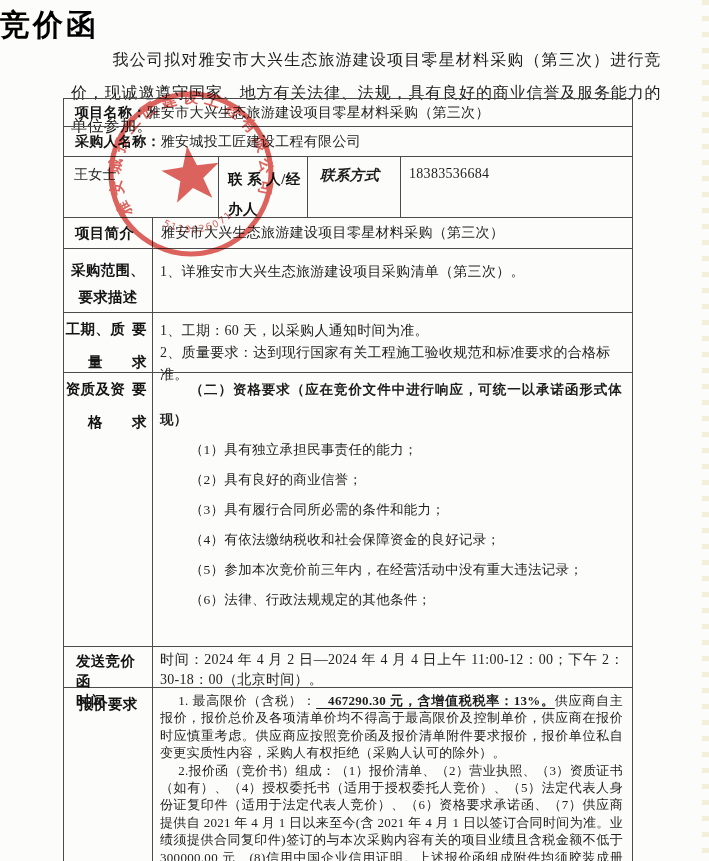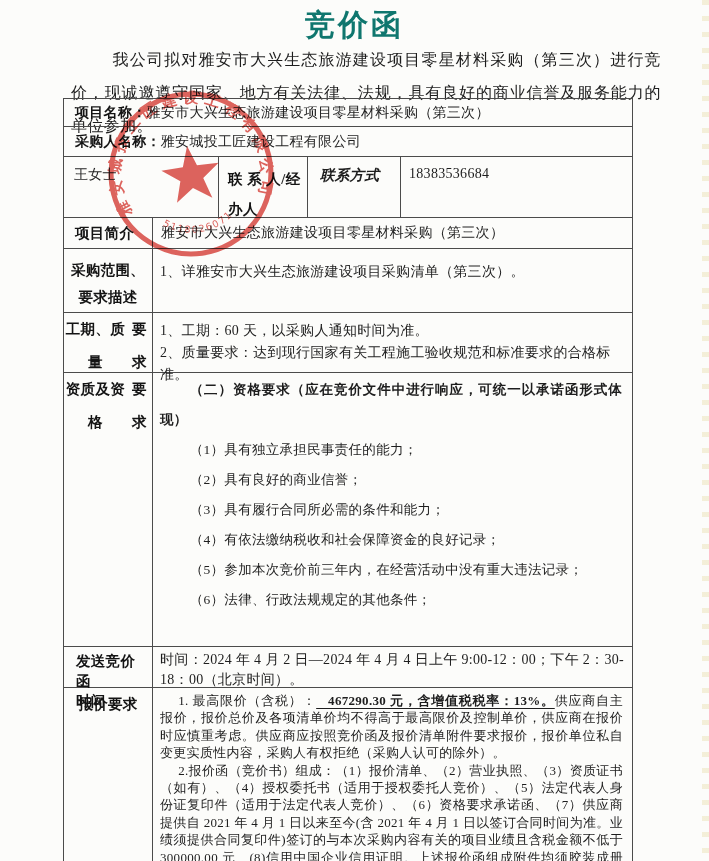--- a/index.html
+++ b/index.html
@@ -2,22 +2,22 @@
 <html><head>
 <meta charset="utf-8">
 <style>
   html,body{margin:0;padding:0;background:#e8e8e8;}
   .page{
     position:relative;width:709px;height:861px;margin:0 auto;
     background:#fcfcfa;overflow:hidden;
     font-family:"Liberation Serif","DejaVu Serif",serif;color:#1e1e1e;
   }
   .doc-title{
-    position:absolute;top:5px;left:0;width:100%;text-align:center;
-    font-size:30px;font-weight:bold;letter-spacing:3px;color:#0f766e;
+    position:absolute;top:5px;left:0;width:100%;text-align:left;
+    font-size:30px;font-weight:bold;letter-spacing:3px;color:#000000;
   }
   .intro{
     position:absolute;top:43px;left:71px;width:590px;
     font-size:16px;line-height:33px;text-indent:2.6em;letter-spacing:.4px;
     text-align:justify;
   }
   .tbl{
     position:absolute;left:63px;top:98px;width:570px;box-sizing:border-box;
     border:1px solid #4b4b4b;border-bottom:none;background:transparent;
   }
@@ -136,21 +136,21 @@
         <p>（5）参加本次竞价前三年内，在经营活动中没有重大违法记录；</p>
         <p>（6）法律、行政法规规定的其他条件；</p>
       </div>
     </div>
 
     <div class="row r8">
       <div class="cell label-cell lab-left-mid">
         <div>发送竞价函</div>
         <div>时间</div>
       </div>
-      <div class="cell content-cell c8">时间：2024 年 4 月 2 日—2024 年 4 月 4 日上午 9:00-12：00；下午 2：30-18：00（北京时间）。</div>
+      <div class="cell content-cell c8">时间：2024 年 4 月 2 日—2024 年 4 月 4 日上午 11:00-12：00；下午 2：30-18：00（北京时间）。</div>
     </div>
 
     <div class="row r9">
       <div class="cell label-cell lab-center">报价要求</div>
       <div class="cell quo">
         <p><span>1. 最高限价（含税）：</span><span class="uline">&nbsp;&nbsp;&nbsp;467290.30 元，含增值税税率：13%。</span><span>供应商自主报价，报价总价及各项清单价均不得高于最高限价及控制单价，供应商在报价时应慎重考虑。供应商应按照竞价函及报价清单附件要求报价，报价单位私自变更实质性内容，采购人有权拒绝（采购人认可的除外）。</span></p>
         <p>2.报价函（竞价书）组成：（1）报价清单、（2）营业执照、（3）资质证书（如有）、（4）授权委托书（适用于授权委托人竞价）、（5）法定代表人身份证复印件（适用于法定代表人竞价）、（6）资格要求承诺函、（7）供应商提供自 2021 年 4 月 1 日以来至今(含 2021 年 4 月 1 日以签订合同时间为准。业绩须提供合同复印件)签订的与本次采购内容有关的项目业绩且含税金额不低于 300000.00 元、(8)信用中国企业信用证明。上述报价函组成附件均须胶装成册后密封盖章，不得散页和未密封</p>
       </div>
     </div>
 

